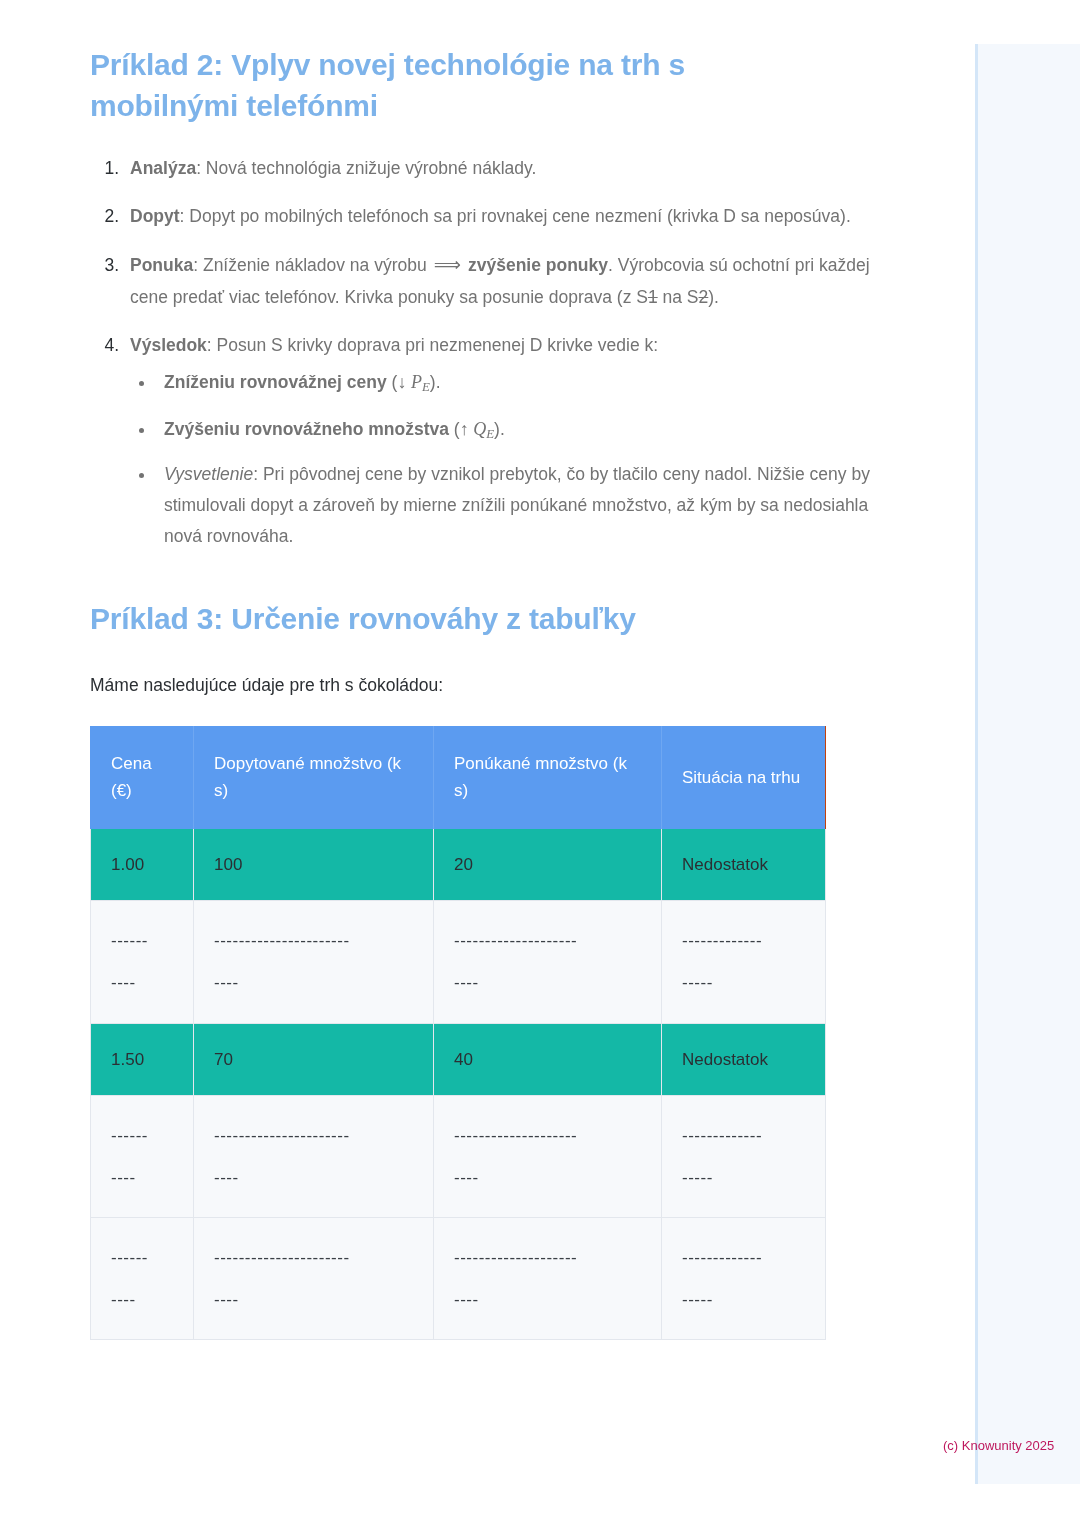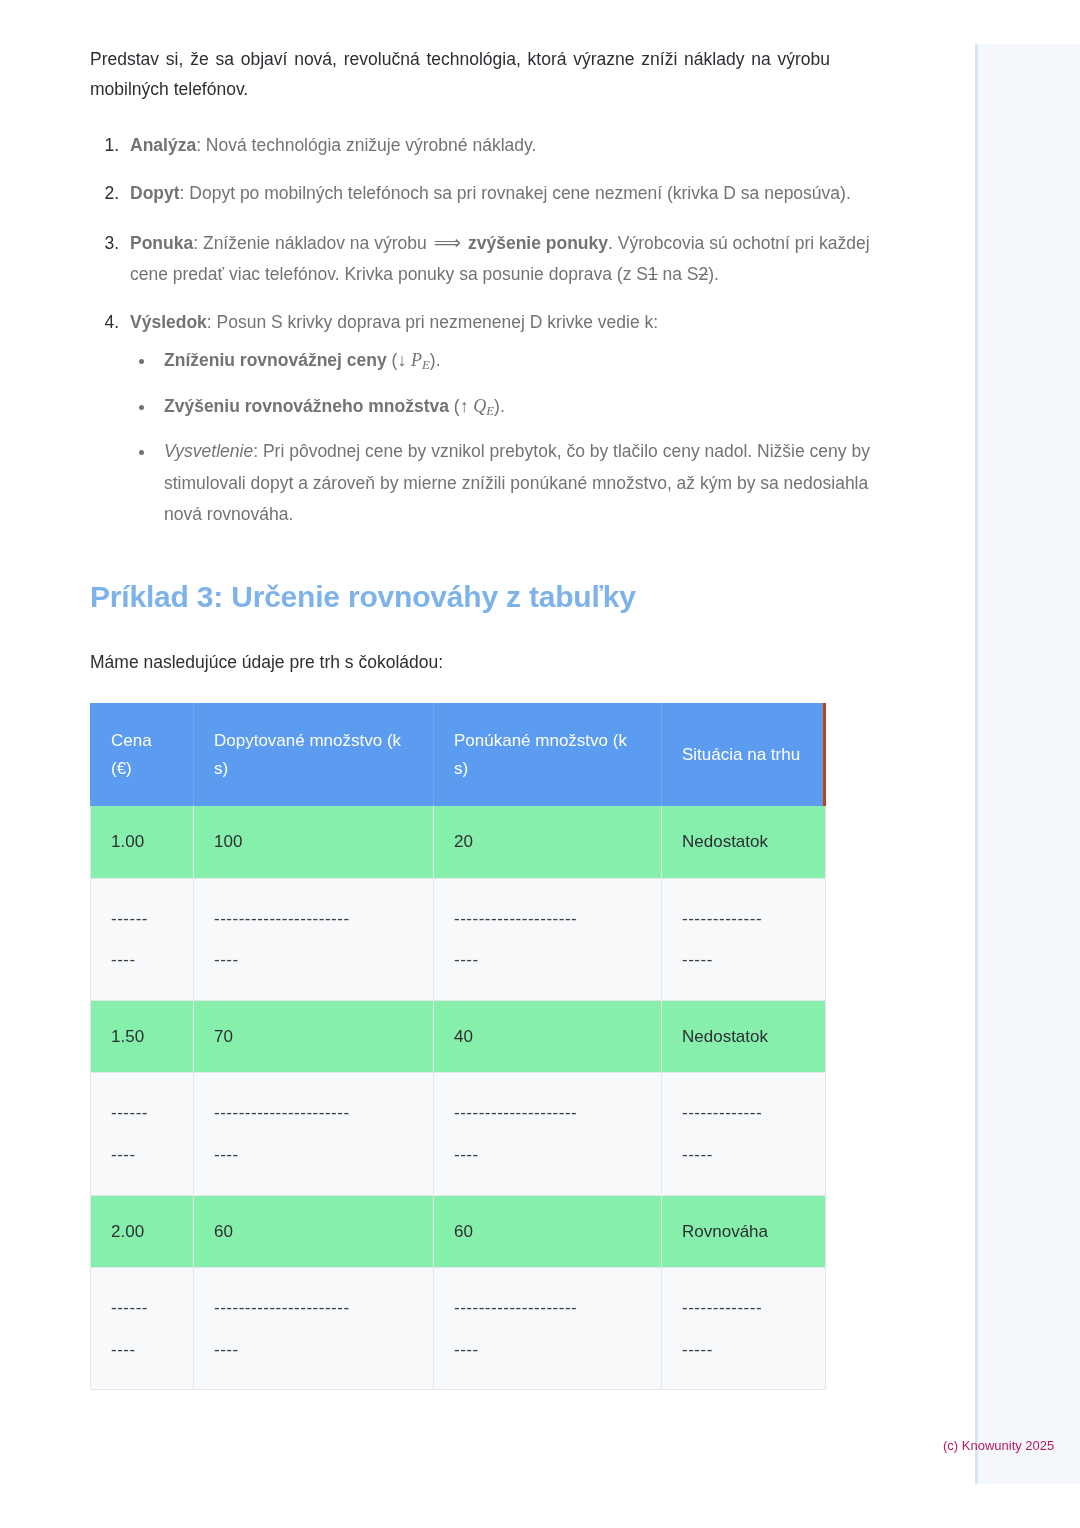--- a/index.html
+++ b/index.html
@@ -157,23 +157,23 @@
     background: #5b9bf0;
     color: #ffffff;
     font-weight: 400;
     border-right: 1px solid #6ea7f2;
     border-bottom: none;
     border-left-color: #6ea7f2;
     padding: 24px 20px;
     font-size: 17px;
   }
   table.md-table thead th:first-child { border-left: 1px solid #5b9bf0; }
-  table.md-table thead th:last-child { border-right: 3px solid #c2410c; }
-
-  table.md-table tbody tr.data-row td { background: #86efac; }
+  table.md-table thead th:last-child { border-right: 1px solid #c2410c; }
+
+  table.md-table tbody tr.data-row td { background: #14b8a6; }
   table.md-table tbody tr.sep-row td {
     background: #f7f9fb;
     color: #3a3f45;
     letter-spacing: 0.5px;
     padding-top: 26px;
     padding-bottom: 26px;
   }
   .dash-line { display: block; }
   .dash-line + .dash-line { margin-top: 14px; }
 
@@ -193,22 +193,22 @@
   }
 </style>
 </head>
 <body>
 
 <div class="right-rail-accent"></div>
 <div class="right-rail"></div>
 
 <div class="page">
 
-
-  <p class="intro">Predstav si, že sa objaví nová, revolučná technológia, ktorá výrazne zníži náklady na výrobu mobilných telefónov.</p>
+  <h2 class="section-heading">Príklad 2: Vplyv novej technológie na trh s mobilnými telefónmi</h2>
+
 
   <ol class="steps">
 
     <li>
       <span class="lead">Analýza</span><span>: Nová technológia znižuje výrobné náklady.</span>
     </li>
 
     <li>
       <span class="lead">Dopyt</span><span>: Dopyt po mobilných telefónoch sa pri rovnakej cene nezmení (krivka D sa neposúva).</span>
     </li>
@@ -301,26 +301,20 @@
             </td>
             <td>
               <span class="dash-line">--------------------</span>
               <span class="dash-line">----</span>
             </td>
             <td>
               <span class="dash-line">-------------</span>
               <span class="dash-line">-----</span>
             </td>
           </tr>
-          <tr class="data-row">
-            <td>2.00</td>
-            <td>60</td>
-            <td>60</td>
-            <td>Rovnováha</td>
-          </tr>
           <tr class="sep-row">
             <td>
               <span class="dash-line">------</span>
               <span class="dash-line">----</span>
             </td>
             <td>
               <span class="dash-line">----------------------</span>
               <span class="dash-line">----</span>
             </td>
             <td>

